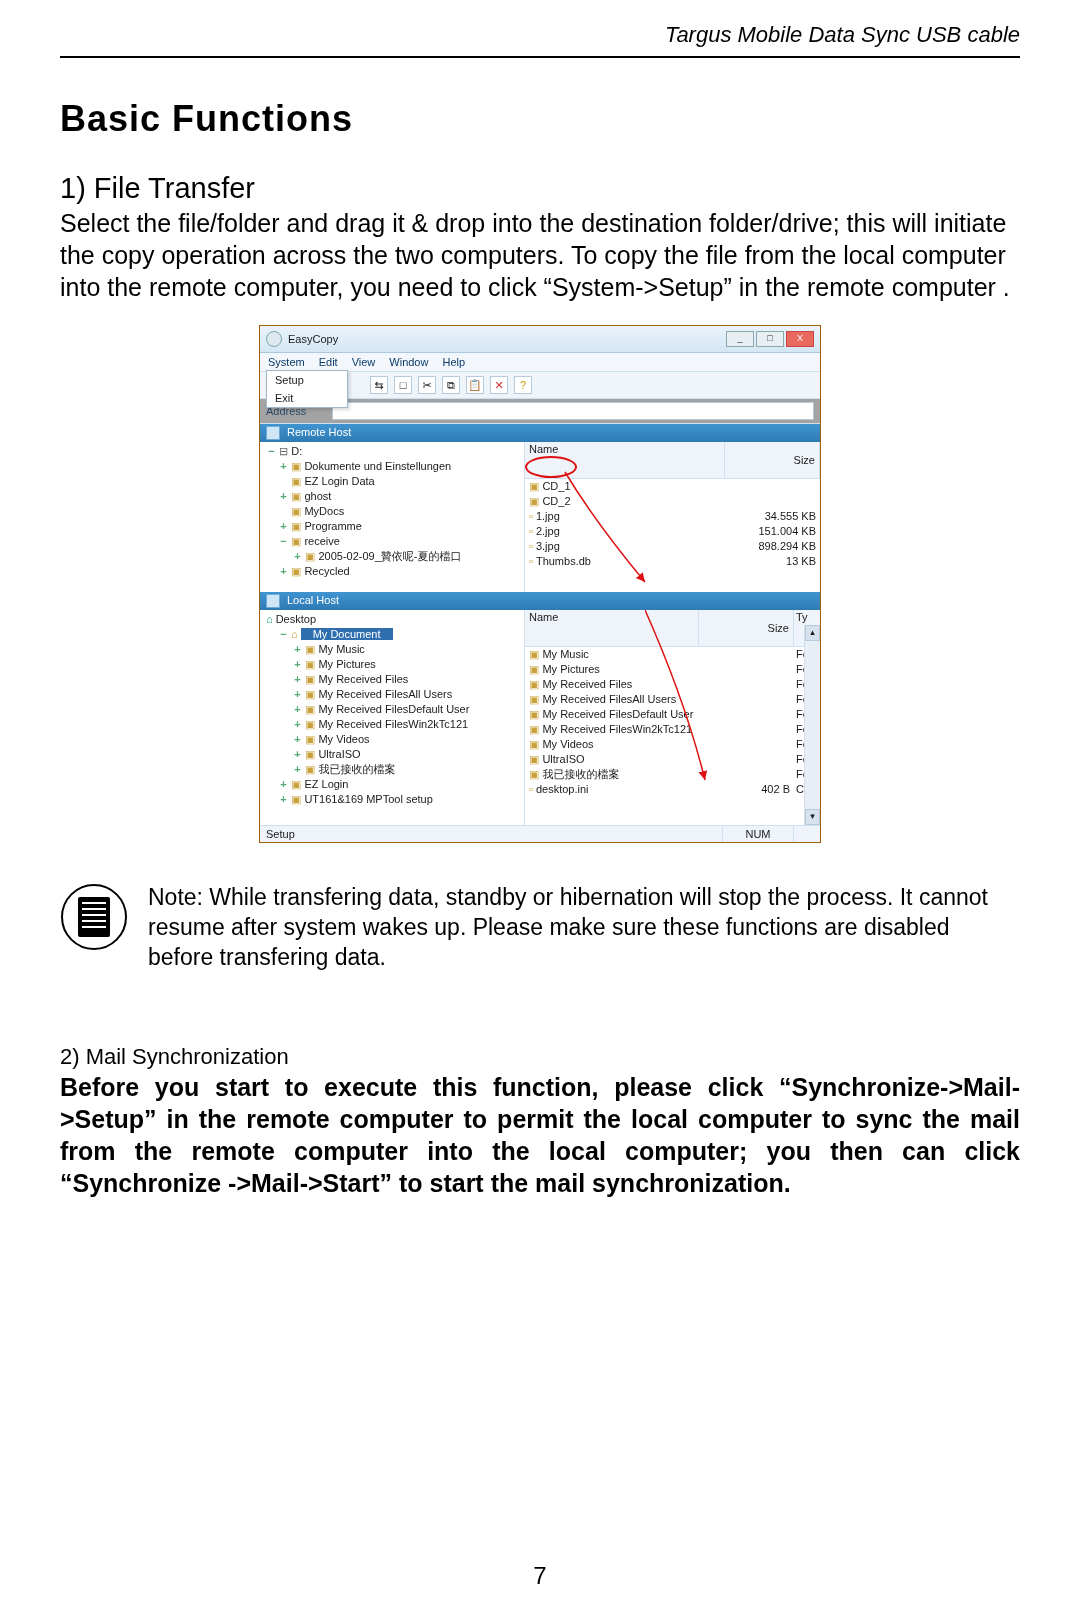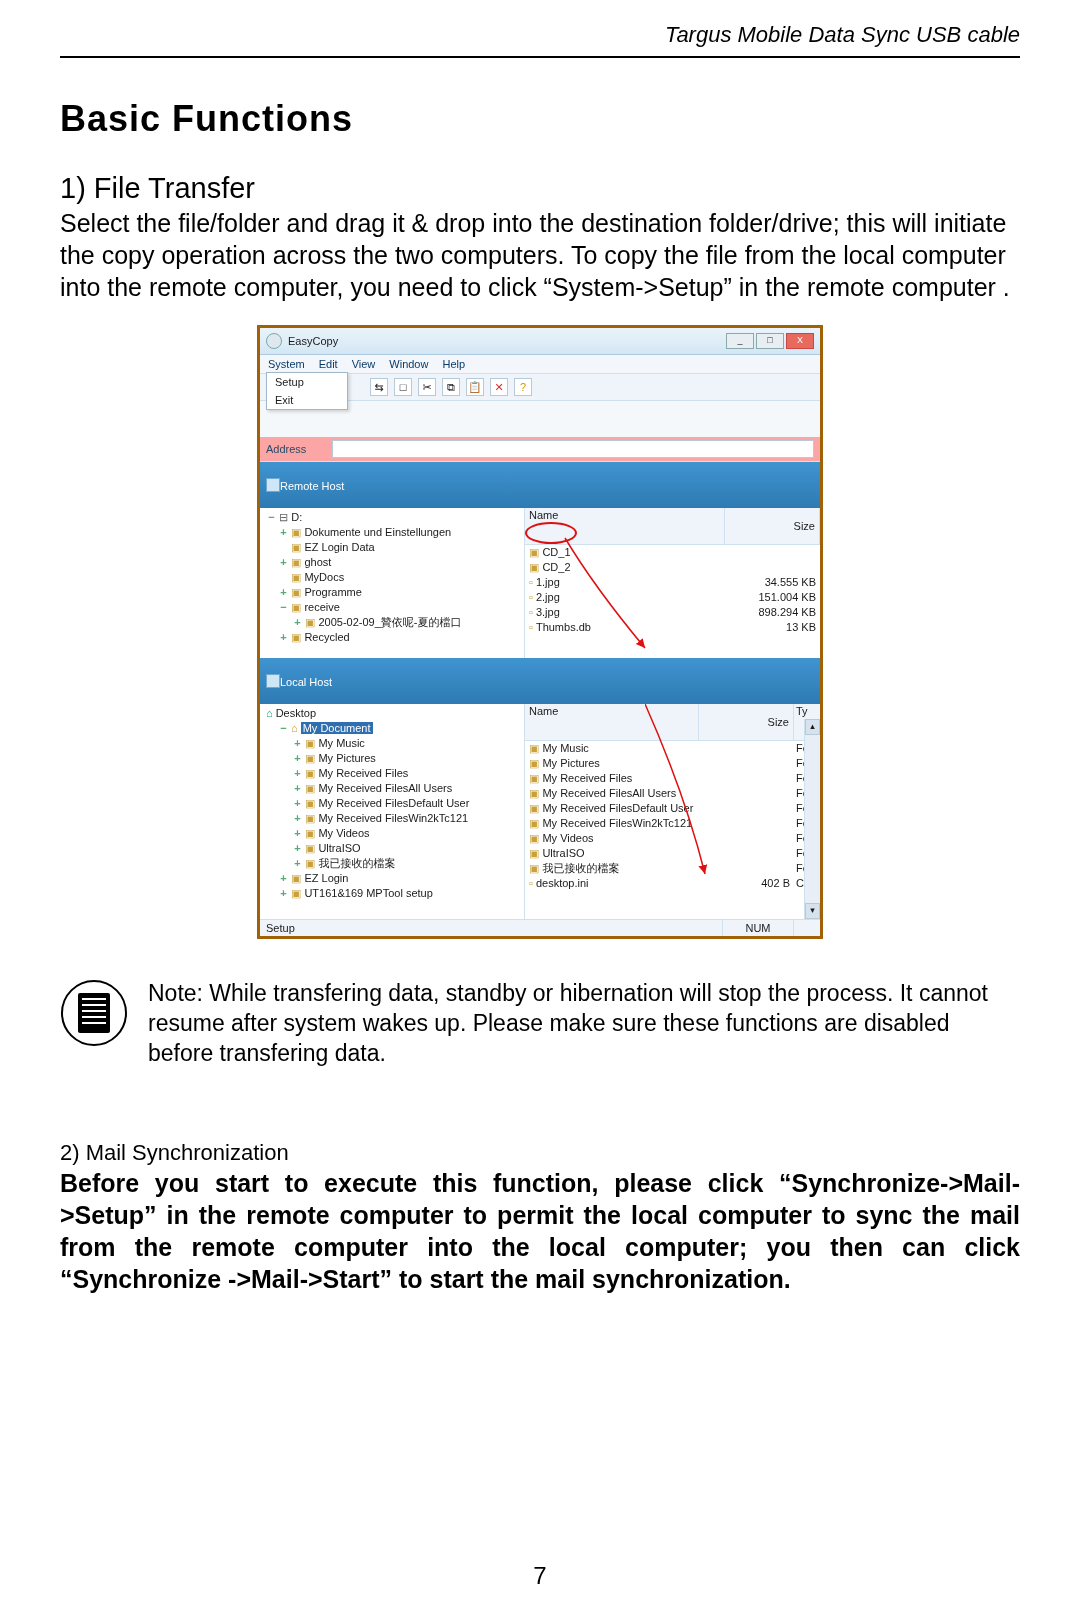--- a/index.html
+++ b/index.html
@@ -66,21 +66,21 @@
     bottom: 30px;
     left: 0;
     right: 0;
     text-align: center;
     font-size: 24px;
   }
 
   
   .app-shot {
     width: 560px;
-    border: 3px solid #a16207;
+    border: 1px solid #a16207;
     margin: 22px auto 0 auto;
     font-family: Tahoma, Arial, sans-serif;
     font-size: 11px;
     color: #1a1a1a;
     background: #f4f8fb;
     position: relative;
   }
   .titlebar {
     height: 26px;
     background: linear-gradient(#eaf3fa, #d4e7f5);
@@ -135,35 +135,34 @@
   .tbtn {
     width:16px; height:16px;
     border:1px solid #b7cad9;
     background:#fff;
     display:inline-flex; align-items:center; justify-content:center;
     font-size:11px;
   }
   .addr-row {
     display:flex; align-items:center;
     padding:3px 6px;
-    background:#fca5a5;
+    background:#a3a3a3;
     border-bottom:1px solid #cfe0ee;
     gap:6px;
-    margin-top:36px;
   }
   .addr-label { width: 60px; color:#2a4a66;}
   .addr-field {
     flex:1; height:16px;
     background:#fff; border:1px solid #b7cad9;
   }
   .pane-title {
     background: linear-gradient(#3f94d0, #2e7ab3);
     color:#fff;
-    padding:16px 6px;
-    display:flex; align-items:flex-end; gap:0;
+    padding:2px 6px;
+    display:flex; align-items:flex-start; gap:7px;
   }
   .pane-title .mini-icon{
     width:12px;height:12px;background:#cfe6f7;border:1px solid #6fa8d2;
   }
   .split {
     display:flex;
     height: 150px;
     background:#fff;
   }
   .split.local { height: 215px; }
@@ -212,21 +211,21 @@
     position:absolute;
     border:2px solid #d11;
     border-radius:50%;
     width:48px; height:18px;
     pointer-events:none;
   }
   .arrow-svg {
     position:absolute;
     pointer-events:none;
   }
-  .sel { background:#2f6fb0; color:#fff; padding:0 2px;}
+  .sel { background:#2f6fb0; color:#fff; padding:0 12px;}
   .ind1 { padding-left: 14px;}
   .ind2 { padding-left: 28px;}
   .loc-scroll {
     position:absolute; right:0; top:15px; bottom:0; width:15px;
     background:#e7eef5; border-left:1px solid #cfe0ee;
   }
   .loc-scroll .up,.loc-scroll .dn{
     height:14px;background:#d6e3ef;border:1px solid #b7cad9;text-align:center;font-size:9px;line-height:12px;
   }
   .loc-scroll .dn{position:absolute;bottom:0;left:0;right:0;}

